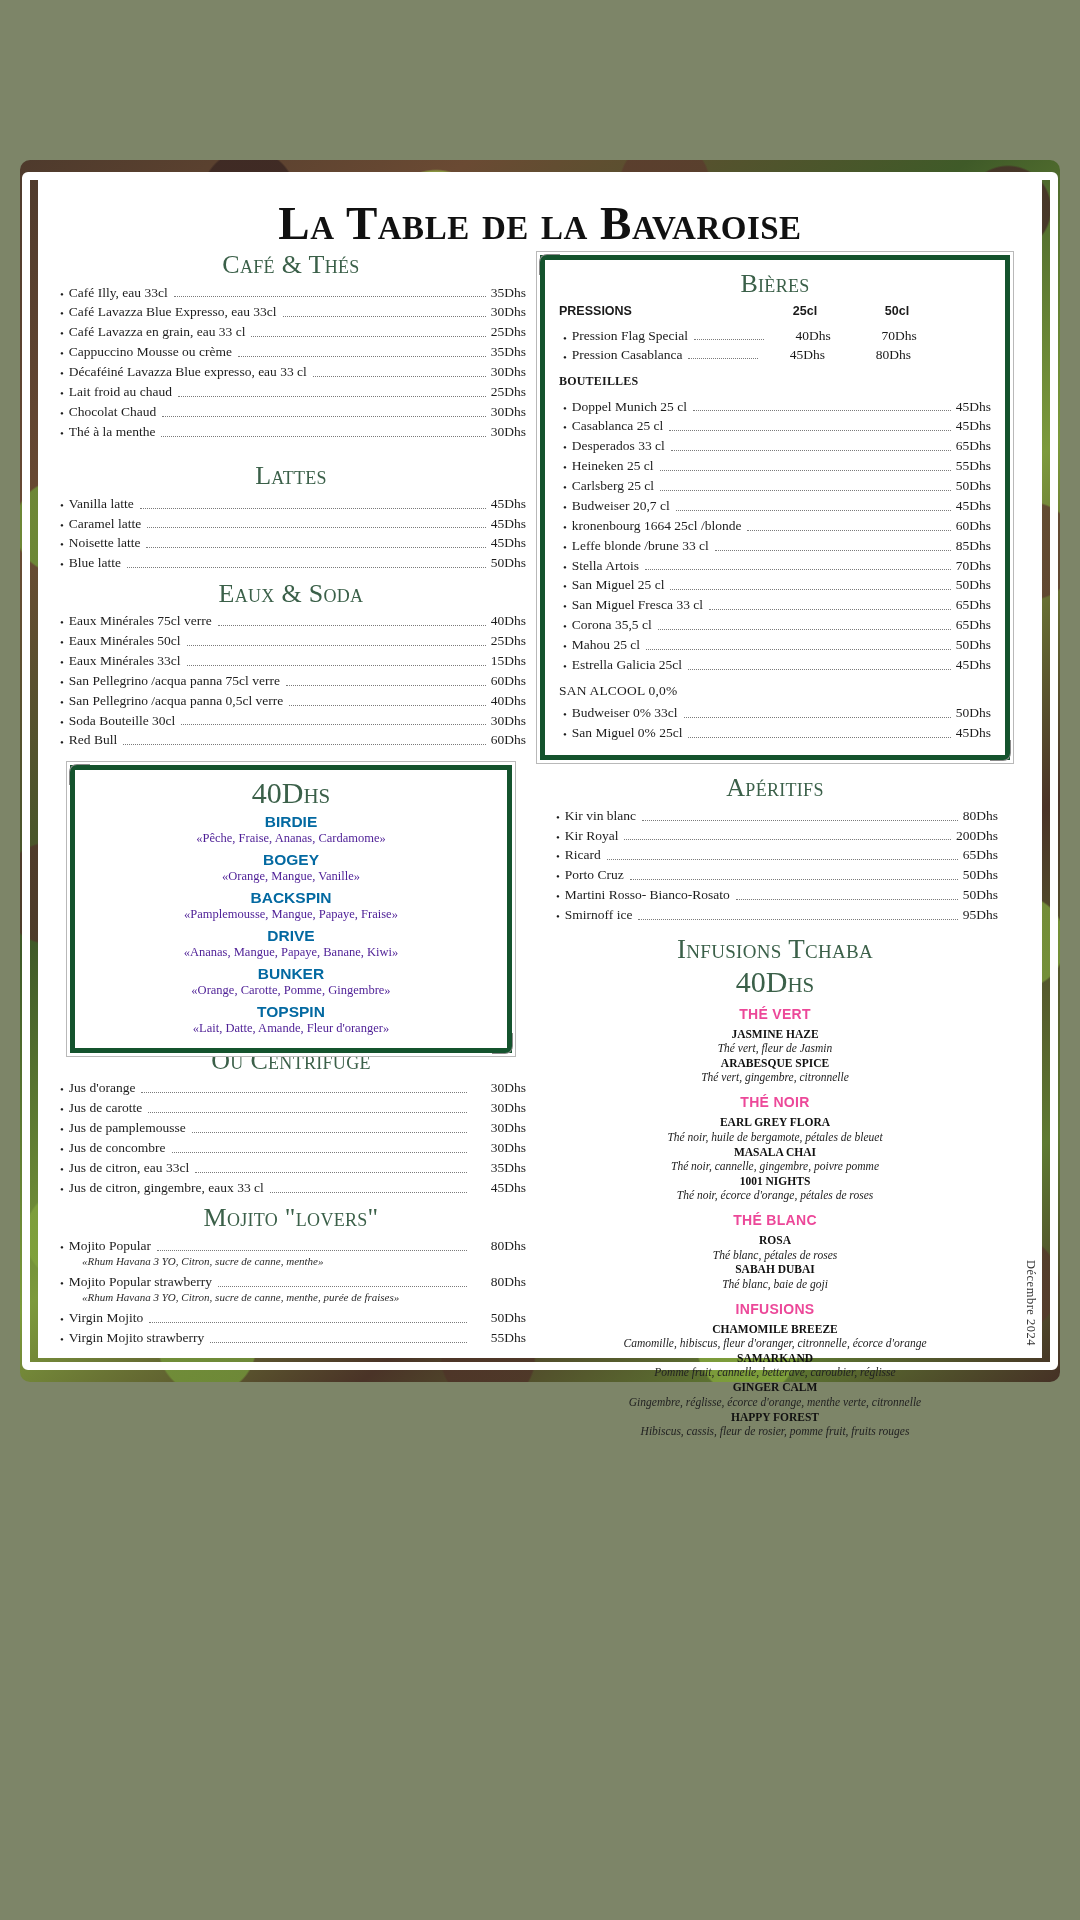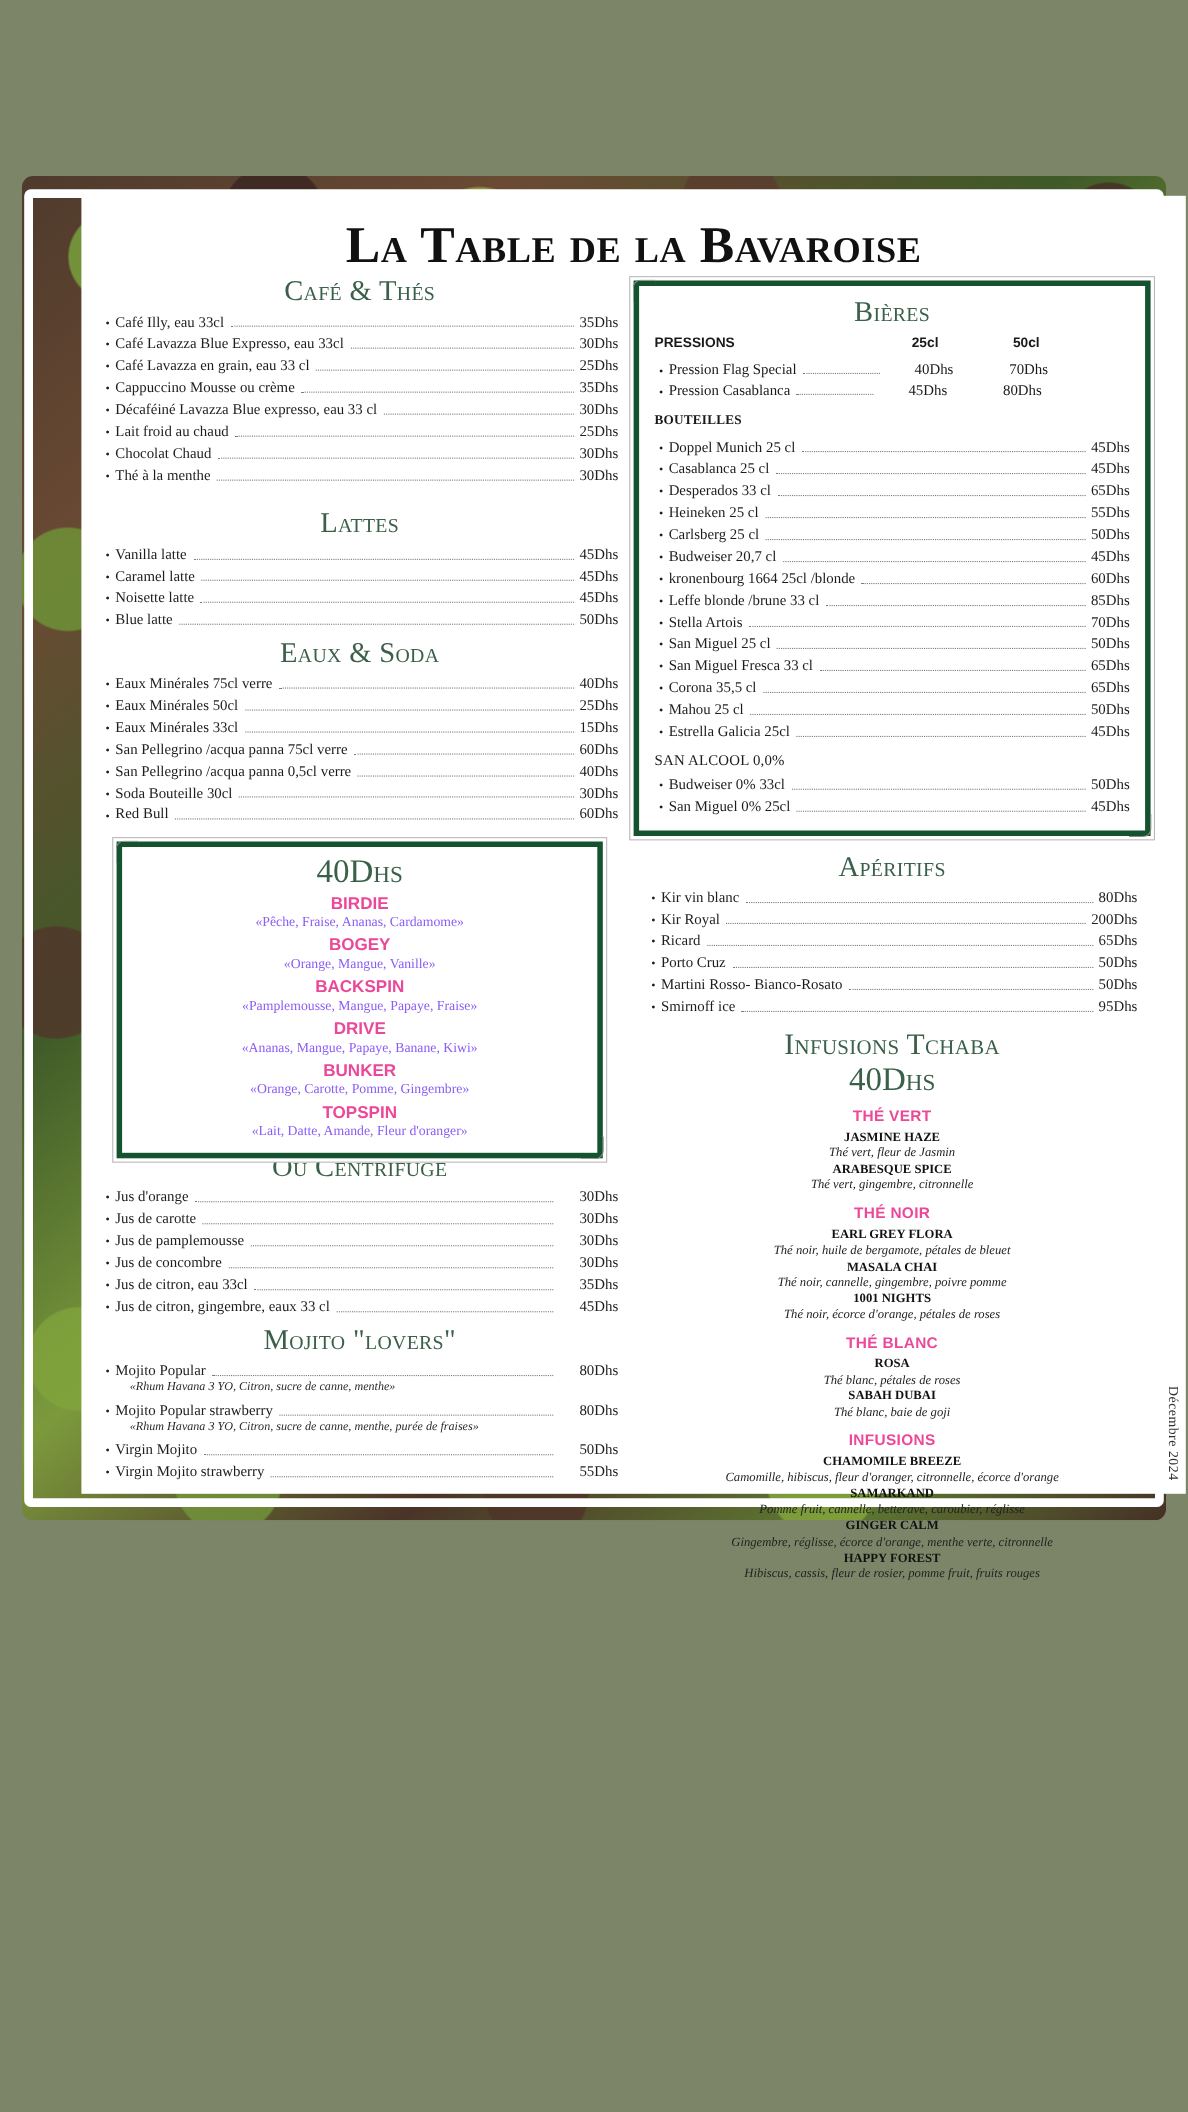--- a/index.html
+++ b/index.html
@@ -46,21 +46,20 @@
   
   #menu-sheet{
     position:absolute;
     left:38px;top:178px;
     width:1004px;height:1180px;
     background:#ffffff;
     box-sizing:border-box;
     padding:14px 18px 10px 18px;
     font-family:"Liberation Serif", serif;
     color:#1a1a1a;
-    margin-left:36px;
   }
   
   .menu-title{
     text-align:center;
     font-size:47px;
     letter-spacing:.5px;
     font-variant:small-caps;
     font-weight:700;
     color:#111;
     margin:8px 0 2px 0;
@@ -141,24 +140,24 @@
   .subhead{
     font-weight:700;font-size:12px;
     font-family:Liberation Serif, serif;
     margin:10px 0 8px 0;letter-spacing:.2px;
   }
   .subhead.norm{font-family:"Liberation Serif",serif;font-weight:400;font-size:13.5px;margin:8px 0 4px 0;}
 
   
   .cocktail-name{
     text-align:center;font-weight:700;font-size:15.5px;
-    font-family:"Liberation Sans",sans-serif;margin-top:5px;color:#ec4899;
+    font-family:"Liberation Sans",sans-serif;margin-top:5px;color:#0369a1;
   }
   .cocktail-desc{
-    text-align:center;font-size:12.5px;color:#8b5cf6;margin-top:0px;
+    text-align:center;font-size:12.5px;color:#4c1d95;margin-top:0px;
   }
   .big-price{
     text-align:center;font-variant:small-caps;color:#3b6049;
     font-size:30px;line-height:1;margin:-2px 0 4px 0;
   }
 
   
   .tea-cat{
     text-align:center;font-weight:700;font-size:14px;color:#ec4899;
     font-family:"Liberation Sans",sans-serif;margin:9px 0 5px 0;letter-spacing:.3px;

